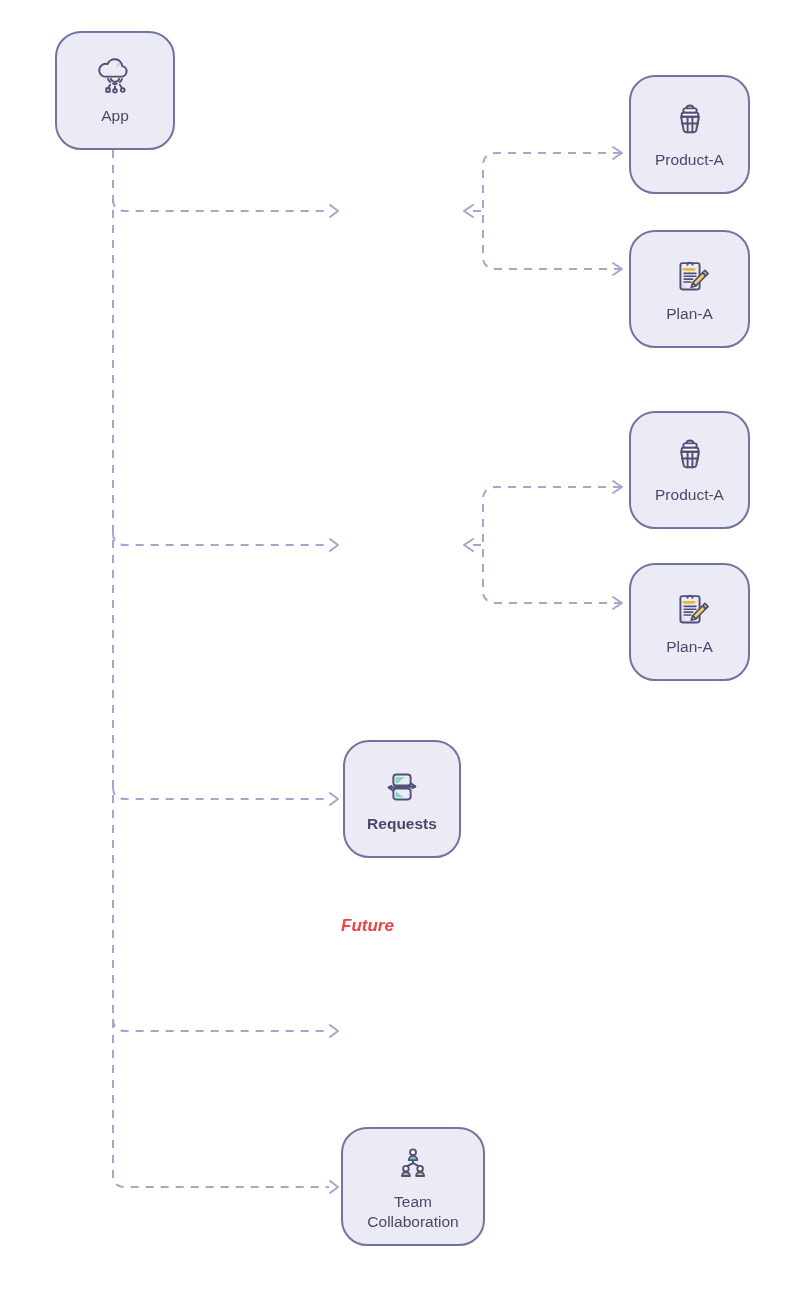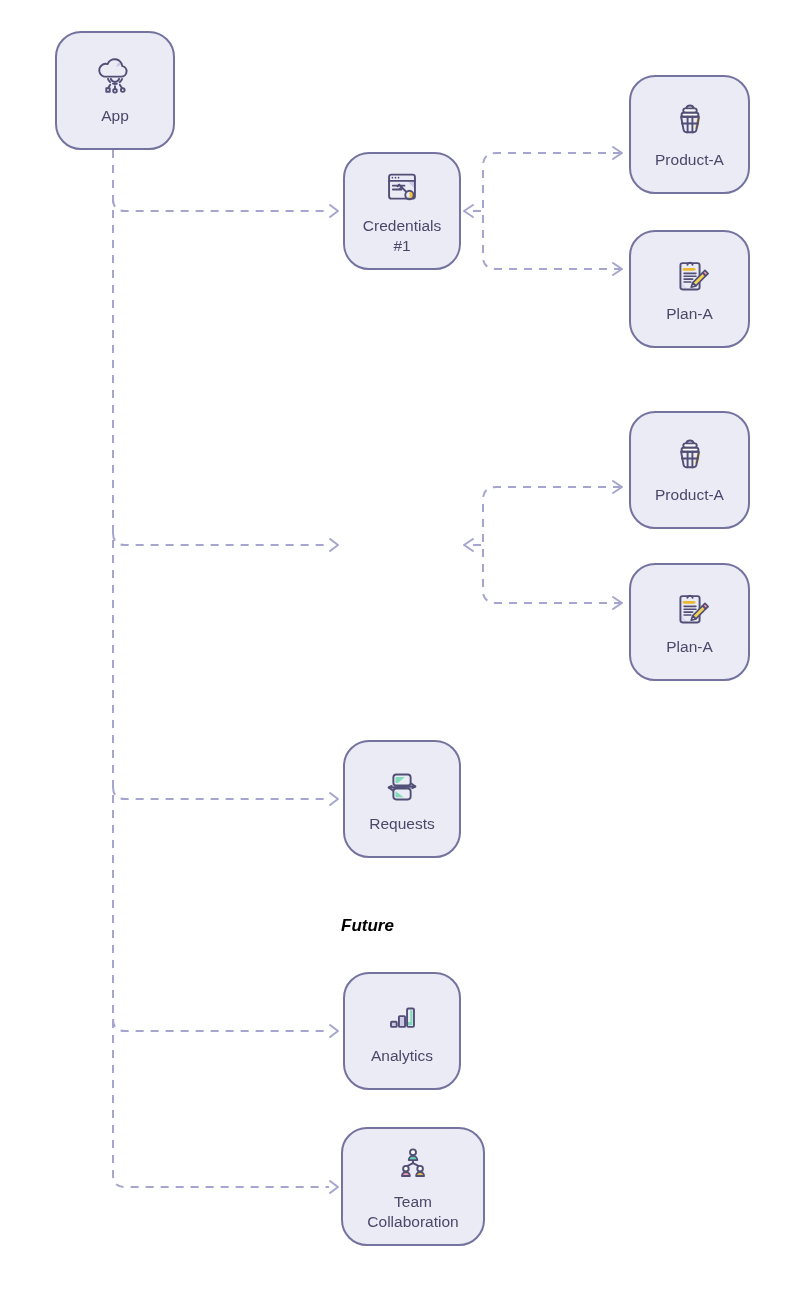--- a/index.html
+++ b/index.html
@@ -28,21 +28,21 @@
   .node .label{
     color:#4a4869;
     font-size:15.5px;
     line-height:1.28;
     text-align:center;
     max-width:100px;
   }
   .icon{flex:0 0 auto;}
   .section-label{
     position:absolute;
-    color:#000000;
+    color:#ef4444;
     font-size:17px;
     font-weight:bold;
     font-style:italic;
   }
 </style>
 </head>
 <body>
 
 <div class="canvas">
 
@@ -83,38 +83,20 @@
       <path d="M19 30l-2.2 3.4"></path>
       <rect x="14.9" y="33.7" width="3.6" height="3.6" fill="#ffffff"></rect>
       <path d="M29 30l2.2 3.4"></path>
       <circle cx="32.1" cy="35.5" r="1.9" fill="#ffffff"></circle>
       <path d="M24 31.5v2.6"></path>
       <circle cx="24" cy="36.3" r="1.9" fill="#ffffff"></circle>
     </svg>
     <span class="label">App</span>
   </div>
 
-  <div class="node" style="left:343px;top:152px;width:118px;height:118px;">
-    <svg class="icon" width="46" height="46" viewBox="0 0 48 48" fill="none" stroke="#514f76" stroke-width="2" stroke-linecap="round" stroke-linejoin="round">
-      <path fill="#c9c9e6" stroke="none" d="M29.5 15.5h8v8.5Z"></path>
-      <rect x="10.5" y="9" width="27" height="25" rx="2.5"></rect>
-      <path d="M10.5 15.5h27"></path>
-      <circle cx="14" cy="12.2" r="0.9" fill="#514f76" stroke="none"></circle>
-      <circle cx="17.2" cy="12.2" r="0.9" fill="#514f76" stroke="none"></circle>
-      <circle cx="20.4" cy="12.2" r="0.9" fill="#514f76" stroke="none"></circle>
-      <path d="M14.5 20.5h12"></path>
-      <path d="M14.5 24.5h9"></path>
-      <path fill="#eec23f" stroke="none" d="M31.8 26.4a3.9 3.9 0 0 1 0 7.8Z"></path>
-      <circle cx="31.8" cy="30.3" r="4.4"></circle>
-      <path d="M28.6 27.1 21 19.5"></path>
-      <path d="M23.6 22.1l-1.9 1.9"></path>
-      <path d="M21 19.5l-1.6 1.6"></path>
-    </svg>
-    <span class="label">Credentials #1</span>
-  </div>
 
   <div class="node" style="left:629px;top:75px;width:121px;height:119px;">
     <svg class="icon" width="46" height="46" viewBox="0 0 48 48" fill="none" stroke="#514f76" stroke-width="2" stroke-linecap="round" stroke-linejoin="round">
       <path d="M20 8.7a4.2 4.2 0 0 1 8 0"></path>
       <rect x="17" y="8.7" width="14" height="4.6" rx="2.3" fill="#ffffff"></rect>
       <rect x="15.2" y="13.3" width="17.6" height="4.2" rx="2.1" fill="#ffffff"></rect>
       <path fill="#eec23f" stroke="none" d="M31.6 18.2l-2.6 12.6 3.7-2.4 1.9-10.2Z"></path>
       <path d="M14.7 17.5h18.6l-2.6 13.7a3 3 0 0 1-2.9 2.4h-7.6a3 3 0 0 1-2.9-2.4Z"></path>
       <path d="M15.6 24.6h16.8"></path>
       <path d="M21.5 17.5v16.1"></path>
@@ -171,44 +153,35 @@
       <g transform="rotate(45 31.5 28.5)" stroke-width="1.8">
         <rect x="29.2" y="14.7" width="4.6" height="3.6" fill="#f09aa8"></rect>
         <rect x="29.2" y="18.3" width="4.6" height="14.6" fill="#f6d254"></rect>
         <path d="M29.2 32.9h4.6l-2.3 4.4Z" fill="#ffffff"></path>
         <path fill="#514f76" stroke="none" d="M30.8 35.6h1.4l-.7 1.6Z"></path>
       </g>
     </svg>
     <span class="label">Plan-A</span>
   </div>
 
-  <div class="node" style="left:343px;top:740px;width:118px;height:118px;">
+  <div class="node" style="left:343px;top:740px;width:118px;height:118px;font-weight:bold;">
     <svg class="icon" width="46" height="46" viewBox="0 0 48 48" fill="none" stroke="#514f76" stroke-width="2" stroke-linecap="round" stroke-linejoin="round">
       <path fill="#7fdcb9" stroke="none" d="M17.3 13.6h9.6l-7.2 6.2h-2.4Z"></path>
       <rect x="15" y="11" width="18" height="11.5" rx="3"></rect>
       <path fill="#7fdcb9" stroke="none" d="M17.3 28.4v6.4h8.4Z"></path>
       <rect x="15" y="25.5" width="18" height="11.5" rx="3"></rect>
       <path stroke-width="2.2" d="M10.5 24.7 37.5 23.3"></path>
       <path d="M33.6 20.3l4.4 3.2-3.3 1.6"></path>
       <path d="M14.4 27.7 10 24.5l3.3-1.6"></path>
     </svg>
     <span class="label">Requests</span>
   </div>
 
   <div class="section-label" style="left:341px;top:916px;">Future</div>
 
-  <div class="node" style="left:343px;top:972px;width:118px;height:118px;">
-    <svg class="icon" width="46" height="46" viewBox="0 0 48 48" fill="none" stroke="#514f76" stroke-width="2" stroke-linecap="round" stroke-linejoin="round">
-      <rect x="12.5" y="26.8" width="6" height="5.4" rx="1" fill="#c9c9e6"></rect>
-      <rect x="20.8" y="21" width="6.4" height="11.2" rx="1" fill="#c9c9e6"></rect>
-      <path fill="#7fdcb9" stroke="none" d="M34.9 14.8v15.8h-4.6v-3.4h2.3V14.8Z"></path>
-      <rect x="29.3" y="13" width="7.2" height="19.2" rx="1.4"></rect>
-    </svg>
-    <span class="label">Analytics</span>
-  </div>
 
   <div class="node" style="left:341px;top:1127px;width:144px;height:119px;">
     <svg class="icon" width="46" height="46" viewBox="0 0 48 48" fill="none" stroke="#514f76" stroke-width="2" stroke-linecap="round" stroke-linejoin="round">
       <path d="M24 19.2v2.8"></path>
       <path d="M24 22l-6.6 3.4"></path>
       <path d="M24 22l6.6 3.4"></path>
       <circle cx="24" cy="10.8" r="3.1" fill="#ffffff"></circle>
       <path d="M19.6 18.9a4.4 4.4 0 0 1 8.8 0Z" fill="#62d1ad"></path>
       <circle cx="16.6" cy="27.8" r="2.9" fill="#ffffff"></circle>
       <path d="M12.5 35.4a4.1 4.1 0 0 1 8.2 0Z" fill="#f09aa8"></path>

